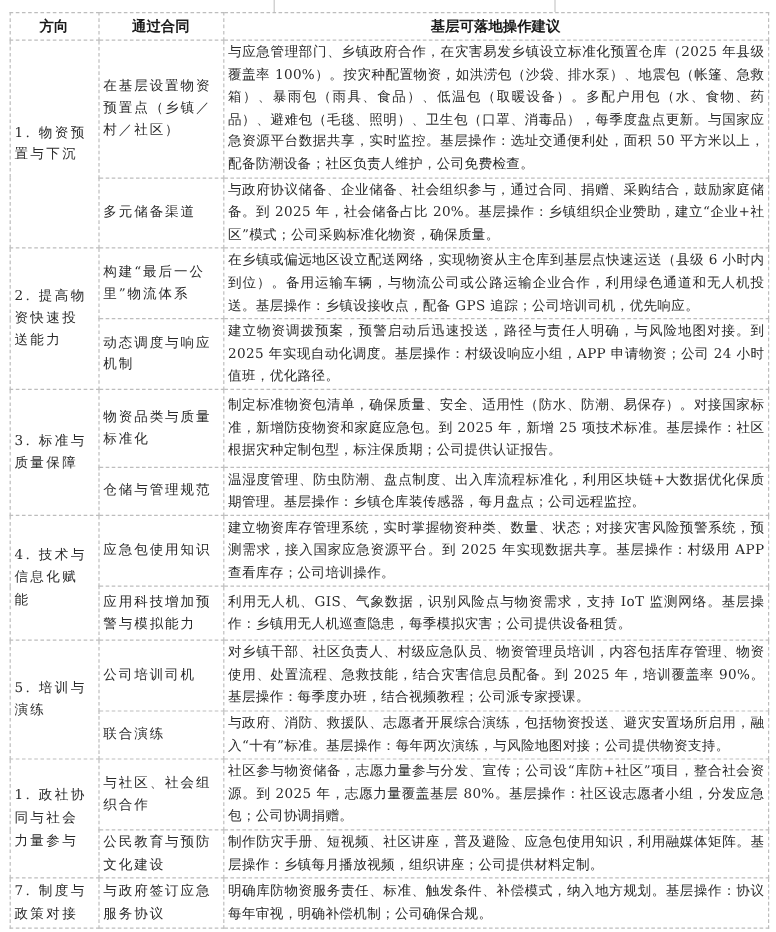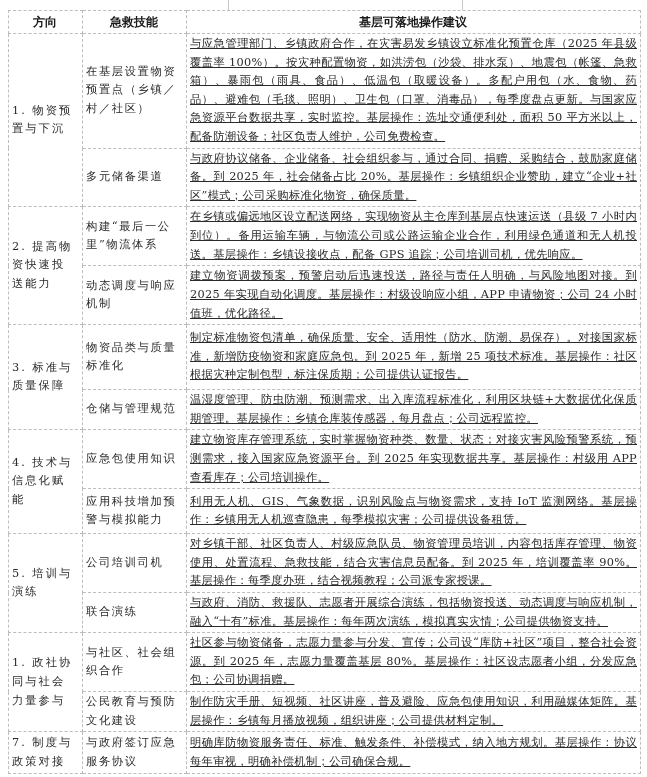--- a/index.html
+++ b/index.html
@@ -5,87 +5,87 @@
   html, body { margin: 0; padding: 0; background: #ffffff; }
   body { width: 647px; height: 777px; position: relative; overflow: hidden;
          font-family: "DejaVu Serif", "Liberation Serif", serif; color: #2a2a2a; }
   .topline { position: absolute; top: 0; height: 10px; border-left: 1px solid #c8c8c8; }
   table { position: absolute; left: 8px; top: 10px; width: 632px; border-collapse: collapse;
           table-layout: fixed; font-size: 11.3px; line-height: 18.6px; }
   td, th { border: 1px dashed #bdbdbd; padding: 1px 4px 1px 3px; vertical-align: middle; }
   th { font-weight: bold; text-align: center; height: 20px; color: #1a1a1a; font-size: 12px; }
   td.dir { letter-spacing: 2px; }
   td.measure { letter-spacing: 1.6px; }
-  td.advice { text-align: justify; letter-spacing: 0.3px; padding-left: 3px; padding-right: 3px; text-decoration: underline; }
+  td.advice { text-align: justify; letter-spacing: 0.3px; padding-left: 3px; padding-right: 3px; }
   col.c1 { width: 74px; } col.c2 { width: 104px; } col.c3 { width: 454px; }
 </style>
 </head>
 <body>
 
 <div class="topline" style="left:228px;"></div>
 <div class="topline" style="left:462px;"></div>
 
 <table>
   <colgroup>
       <col class="c1">
       <col class="c2">
       <col class="c3">
     </colgroup>
   <thead>
     <tr>
       <th>方向</th>
-      <th>急救技能</th>
+      <th>通过合同</th>
       <th>基层可落地操作建议</th>
     </tr>
   </thead>
   <tbody>
     <tr style="height:114px">
       <td class="dir" rowspan="2">1. 物资预置与下沉</td>
       <td class="measure">在基层设置物资预置点（乡镇／村／社区）</td>
       <td class="advice">与应急管理部门、乡镇政府合作，在灾害易发乡镇设立标准化预置仓库（2025 年县级覆盖率 100%）。按灾种配置物资，如洪涝包（沙袋、排水泵）、地震包（帐篷、急救箱）、暴雨包（雨具、食品）、低温包（取暖设备）。多配户用包（水、食物、药品）、避难包（毛毯、照明）、卫生包（口罩、消毒品），每季度盘点更新。与国家应急资源平台数据共享，实时监控。基层操作：选址交通便利处，面积 50 平方米以上，配备防潮设备；社区负责人维护，公司免费检查。</td>
     </tr>
     <tr style="height:56px">
       <td class="measure">多元储备渠道</td>
       <td class="advice">与政府协议储备、企业储备、社会组织参与，通过合同、捐赠、采购结合，鼓励家庭储备。到 2025 年，社会储备占比 20%。基层操作：乡镇组织企业赞助，建立“企业+社区”模式；公司采购标准化物资，确保质量。</td>
     </tr>
     <tr style="height:59px">
       <td class="dir" rowspan="2">2. 提高物资快速投送能力</td>
       <td class="measure">构建“最后一公里”物流体系</td>
-      <td class="advice">在乡镇或偏远地区设立配送网络，实现物资从主仓库到基层点快速运送（县级 7 小时内到位）。备用运输车辆，与物流公司或公路运输企业合作，利用绿色通道和无人机投送。基层操作：乡镇设接收点，配备 GPS 追踪；公司培训司机，优先响应。</td>
+      <td class="advice">在乡镇或偏远地区设立配送网络，实现物资从主仓库到基层点快速运送（县级 6 小时内到位）。备用运输车辆，与物流公司或公路运输企业合作，利用绿色通道和无人机投送。基层操作：乡镇设接收点，配备 GPS 追踪；公司培训司机，优先响应。</td>
     </tr>
     <tr style="height:58px">
       <td class="measure">动态调度与响应机制</td>
       <td class="advice">建立物资调拨预案，预警启动后迅速投送，路径与责任人明确，与风险地图对接。到 2025 年实现自动化调度。基层操作：村级设响应小组，APP 申请物资；公司 24 小时值班，优化路径。</td>
     </tr>
     <tr style="height:65px">
       <td class="dir" rowspan="2">3. 标准与质量保障</td>
       <td class="measure">物资品类与质量标准化</td>
       <td class="advice">制定标准物资包清单，确保质量、安全、适用性（防水、防潮、易保存）。对接国家标准，新增防疫物资和家庭应急包。到 2025 年，新增 25 项技术标准。基层操作：社区根据灾种定制包型，标注保质期；公司提供认证报告。</td>
     </tr>
     <tr style="height:38px">
       <td class="measure">仓储与管理规范</td>
-      <td class="advice">温湿度管理、防虫防潮、预测需求、出入库流程标准化，利用区块链+大数据优化保质期管理。基层操作：乡镇仓库装传感器，每月盘点；公司远程监控。</td>
+      <td class="advice">温湿度管理、防虫防潮、盘点制度、出入库流程标准化，利用区块链+大数据优化保质期管理。基层操作：乡镇仓库装传感器，每月盘点；公司远程监控。</td>
     </tr>
     <tr style="height:58px">
       <td class="dir" rowspan="2">4. 技术与信息化赋能</td>
       <td class="measure">应急包使用知识</td>
       <td class="advice">建立物资库存管理系统，实时掌握物资种类、数量、状态；对接灾害风险预警系统，预测需求，接入国家应急资源平台。到 2025 年实现数据共享。基层操作：村级用 APP 查看库存；公司培训操作。</td>
     </tr>
     <tr style="height:45px">
       <td class="measure">应用科技增加预警与模拟能力</td>
       <td class="advice">利用无人机、GIS、气象数据，识别风险点与物资需求，支持 IoT 监测网络。基层操作：乡镇用无人机巡查隐患，每季模拟灾害；公司提供设备租赁。</td>
     </tr>
     <tr style="height:59px">
       <td class="dir" rowspan="2">5. 培训与演练</td>
       <td class="measure">公司培训司机</td>
       <td class="advice">对乡镇干部、社区负责人、村级应急队员、物资管理员培训，内容包括库存管理、物资使用、处置流程、急救技能，结合灾害信息员配备。到 2025 年，培训覆盖率 90%。基层操作：每季度办班，结合视频教程；公司派专家授课。</td>
     </tr>
     <tr style="height:39px">
       <td class="measure">联合演练</td>
-      <td class="advice">与政府、消防、救援队、志愿者开展综合演练，包括物资投送、动态调度与响应机制，融入“十有”标准。基层操作：每年两次演练，模拟真实灾情；公司提供物资支持。</td>
+      <td class="advice">与政府、消防、救援队、志愿者开展综合演练，包括物资投送、避灾安置场所启用，融入“十有”标准。基层操作：每年两次演练，与风险地图对接；公司提供物资支持。</td>
     </tr>
     <tr style="height:57px">
       <td class="dir" rowspan="2">1. 政社协同与社会力量参与</td>
       <td class="measure">与社区、社会组织合作</td>
       <td class="advice">社区参与物资储备，志愿力量参与分发、宣传；公司设“库防+社区”项目，整合社会资源。到 2025 年，志愿力量覆盖基层 80%。基层操作：社区设志愿者小组，分发应急包；公司协调捐赠。</td>
     </tr>
     <tr style="height:40px">
       <td class="measure">公民教育与预防文化建设</td>
       <td class="advice">制作防灾手册、短视频、社区讲座，普及避险、应急包使用知识，利用融媒体矩阵。基层操作：乡镇每月播放视频，组织讲座；公司提供材料定制。</td>
     </tr>

